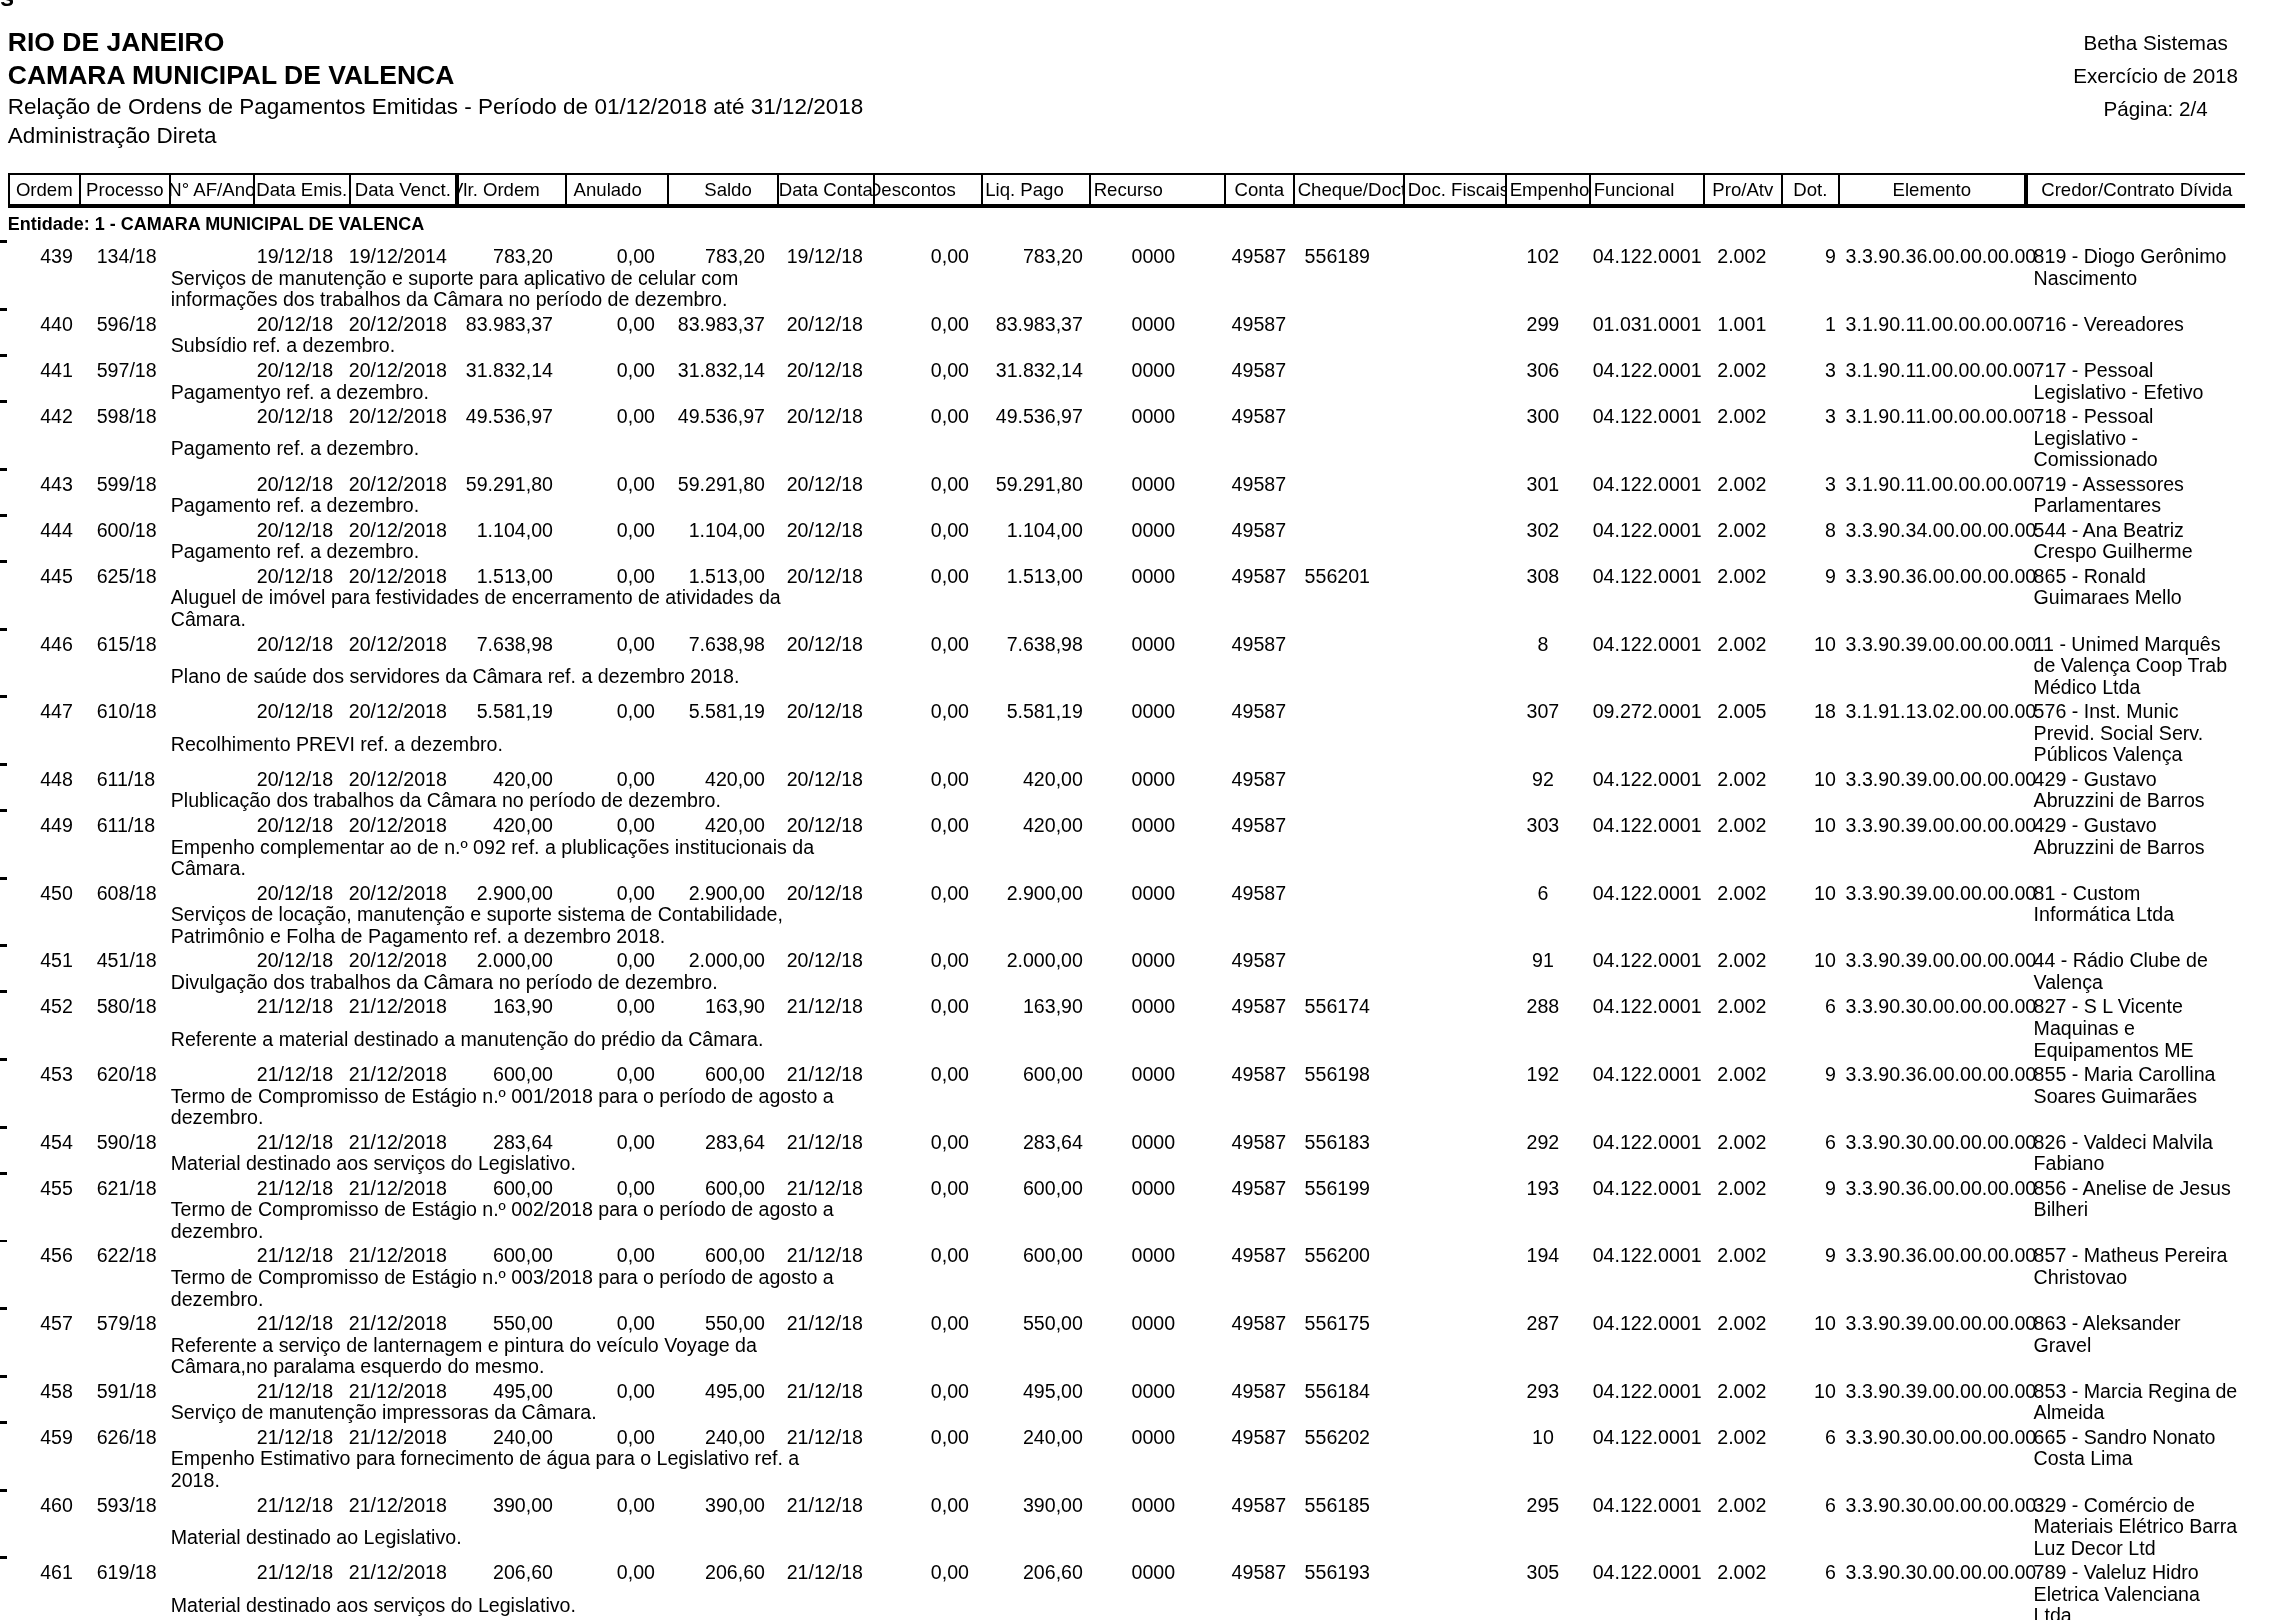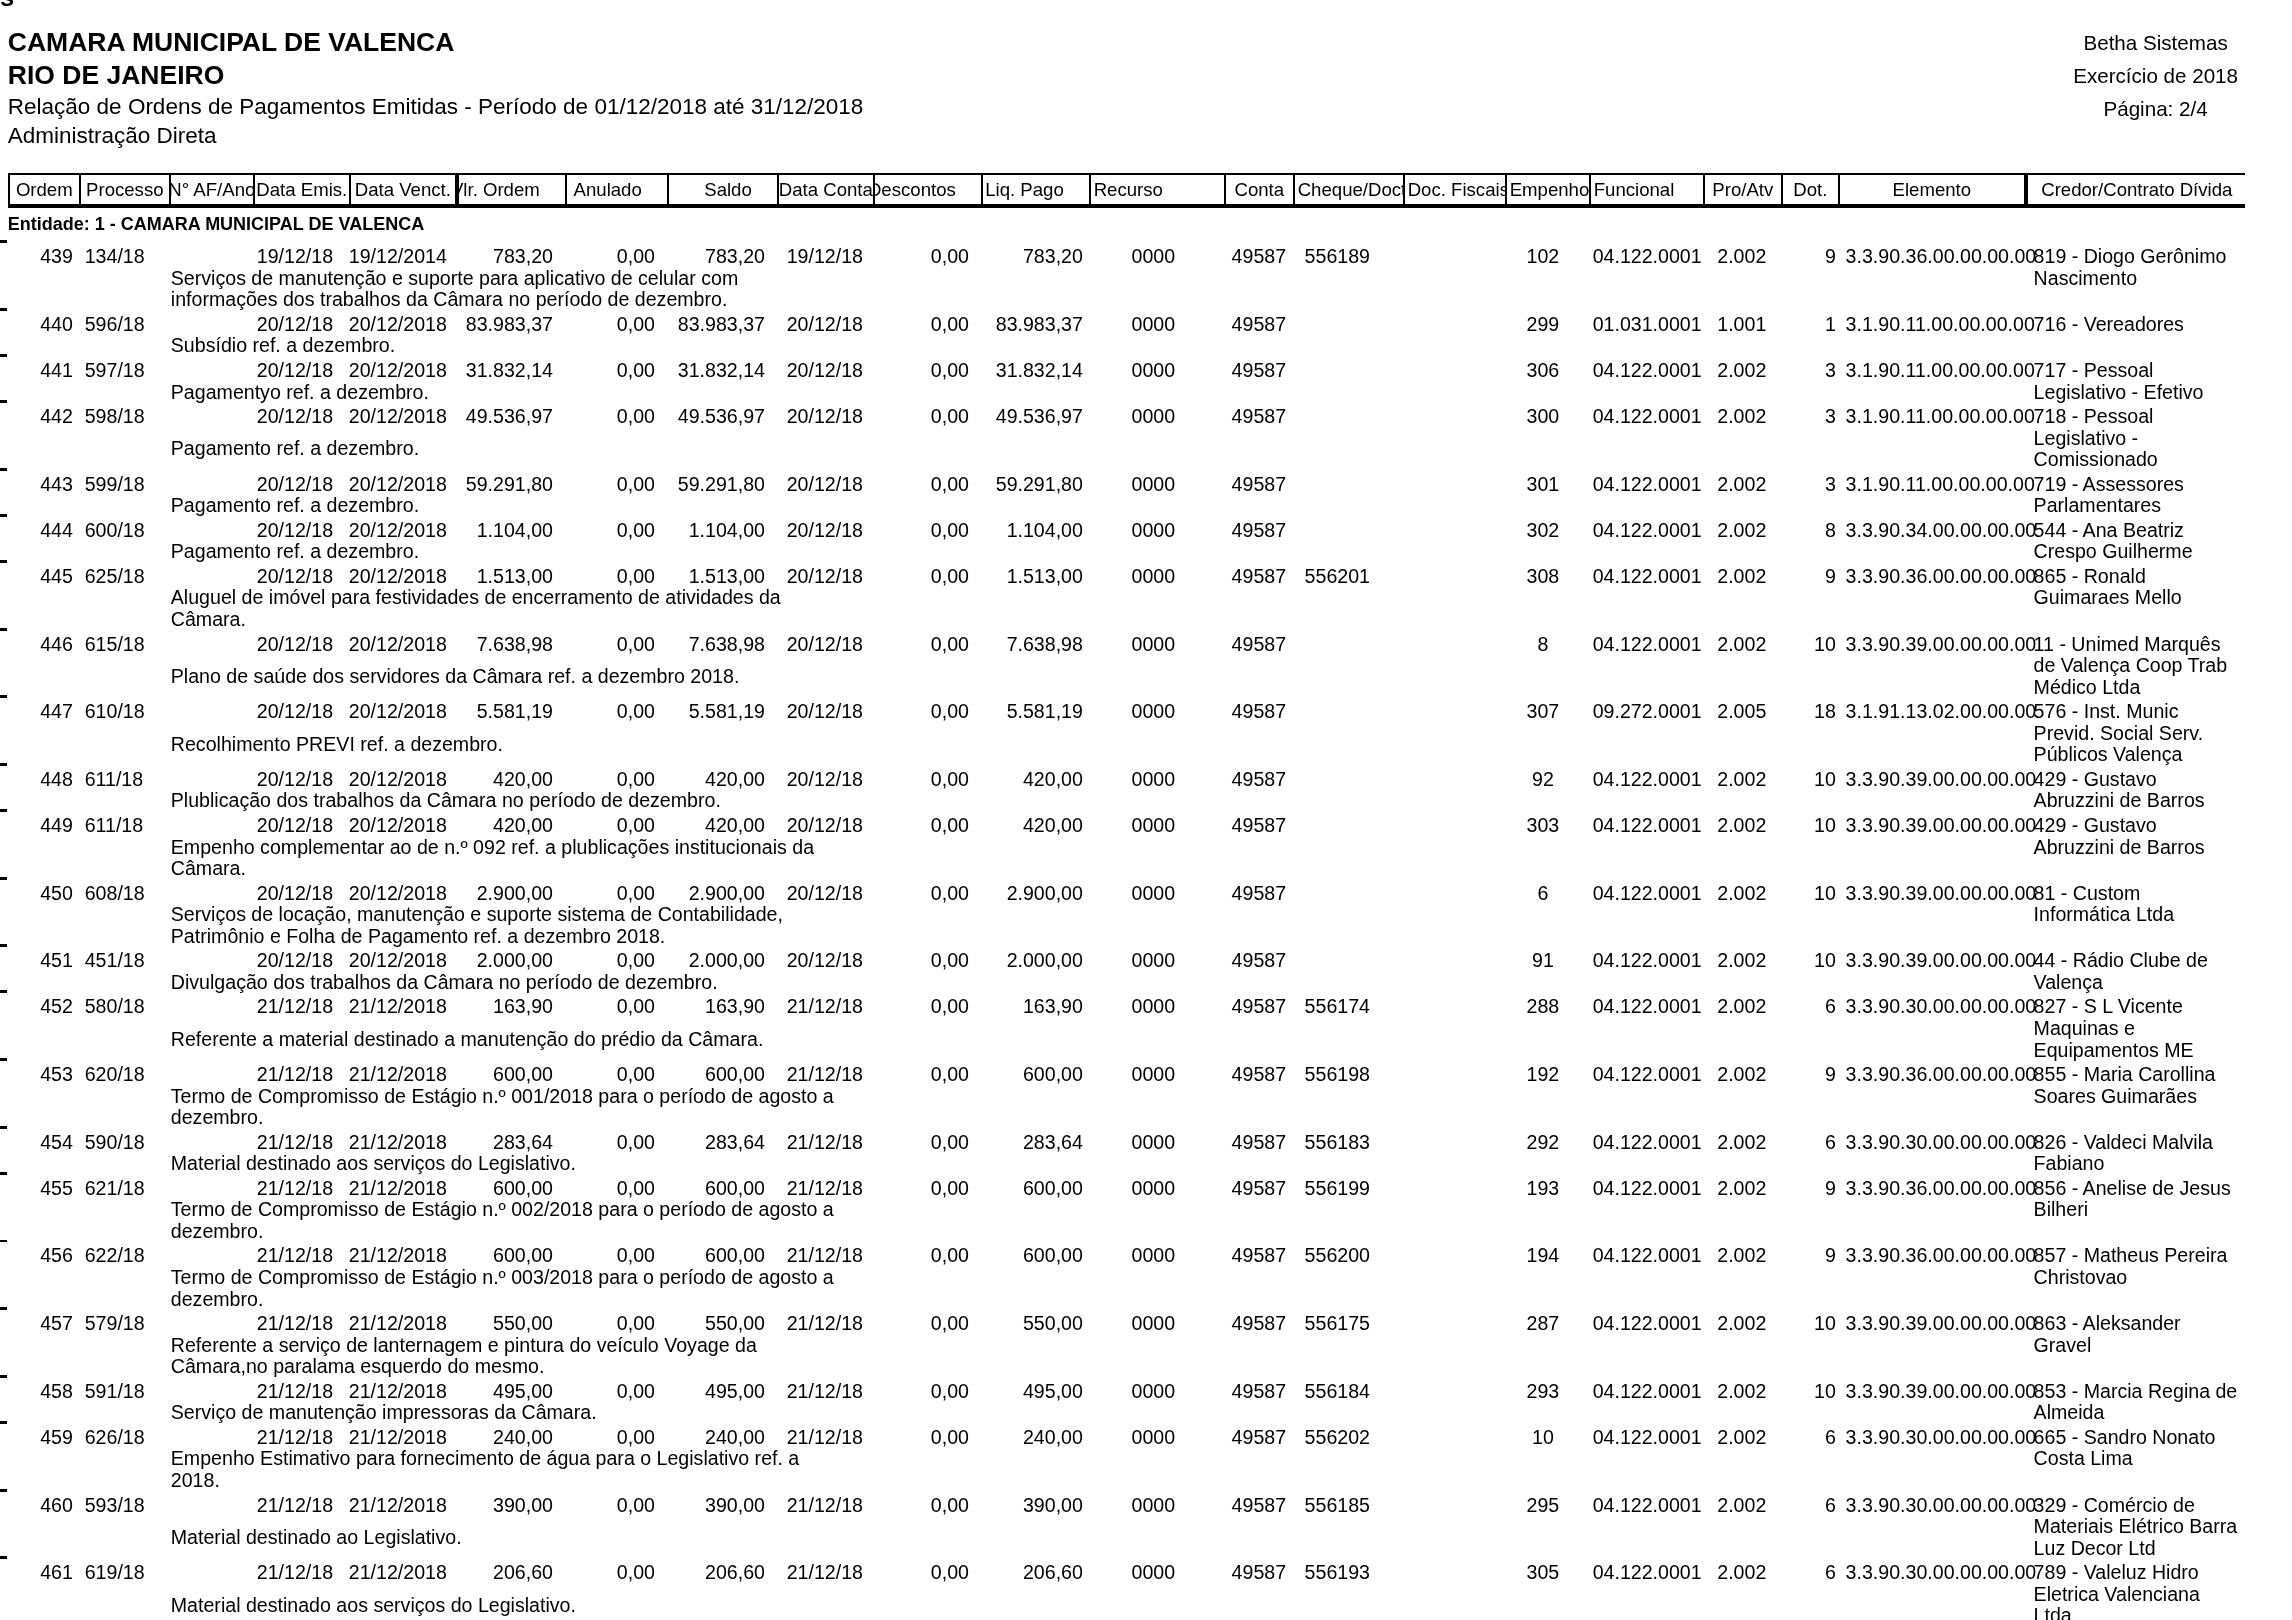--- a/index.html
+++ b/index.html
@@ -22,21 +22,21 @@
   .thead .al{justify-content:flex-start;}
   .thead .ac{justify-content:center;}
   .thead .ar{justify-content:flex-end;padding-right:25px;}
   .entidade{font-size:18px;font-weight:bold;margin:4.9px 0 9.8px 0;line-height:23.5px;}
   
   .tbody{font-size:19.6px;}
   .grp{position:relative;margin-bottom:2.9px;line-height:21.6px;}
   .grp::before{content:"";position:absolute;left:-7.8px;top:-5.9px;width:6.9px;height:2.9px;background:#000;}
   .grp .c{white-space:nowrap;overflow:visible;box-sizing:border-box;}
   .c.ordem{text-align:right;padding-right:5.9px;}
-  .c.processo{padding-left:5.9px;}
+  .c.processo{padding-left:5.9px;margin-left:12px;}
   .c.demis{text-align:right;padding-right:15.7px;}
   .c.dvenct{text-align:left;}
   .c.vlr,.c.anulado,.c.saldo,.c.descontos{text-align:right;padding-right:11.8px;}
   .c.dpagto{text-align:center;}
   .c.liq{text-align:right;padding-right:5.9px;}
   .c.recurso{text-align:center;padding-right:5.9px;}
   .c.conta{padding-left:7.8px;}
   .c.cheque{padding-left:11.8px;}
   .c.empenho{text-align:center;padding-right:7.8px;}
   .c.funcional{padding-left:3.9px;}
@@ -49,22 +49,22 @@
 </head>
 <body>
 
 <div class="page">
   <div class="corner-frag">
       <span>s</span>
     </div>
 
   <div class="hdr">
     <div class="hdr-left">
+      <div class="t1">RIO DE JANEIRO</div>
       <div class="t1">CAMARA MUNICIPAL DE VALENCA</div>
-      <div class="t1">RIO DE JANEIRO</div>
       <div class="t2">Relação de Ordens de Pagamentos Emitidas - Período de 01/12/2018 até 31/12/2018</div>
       <div class="t2">Administração Direta</div>
     </div>
     <div class="hdr-right">
       <div>Betha Sistemas</div>
       <div>Exercício de 2018</div>
       <div>Página: 2/4</div>
     </div>
   </div>
 

